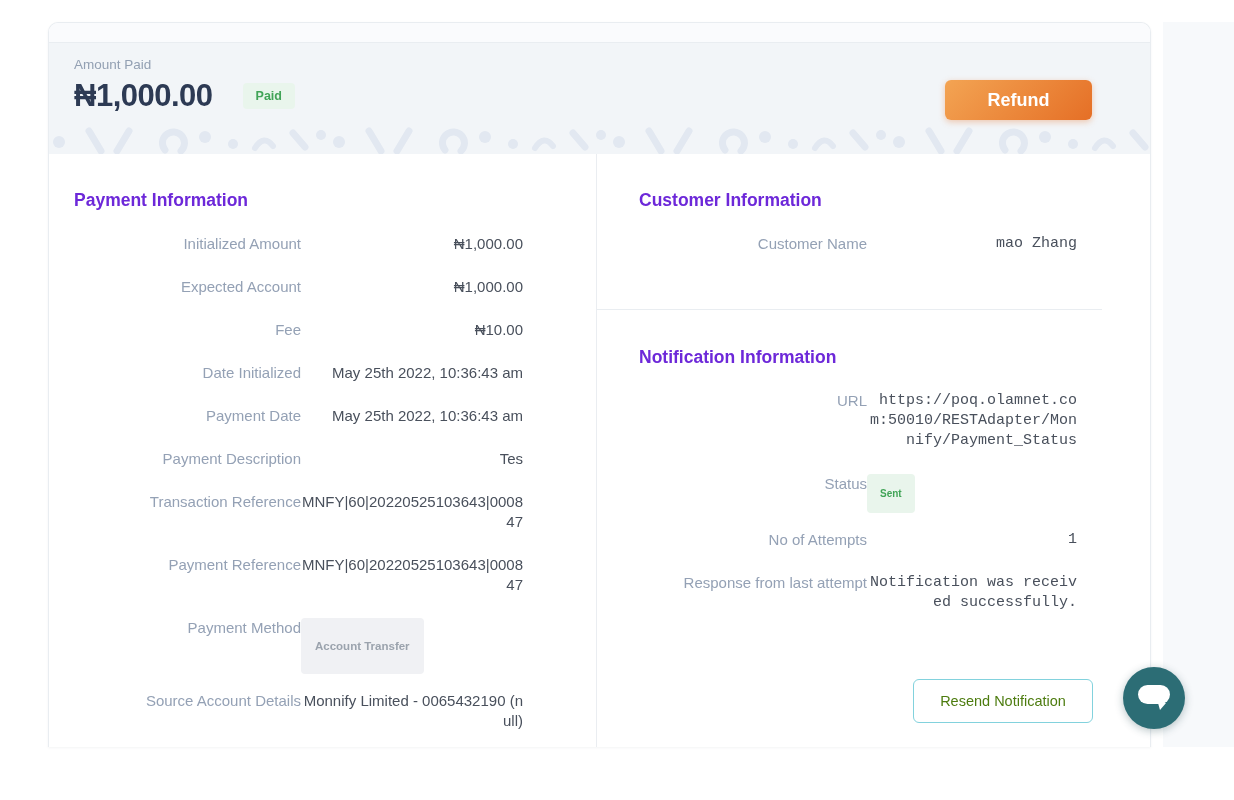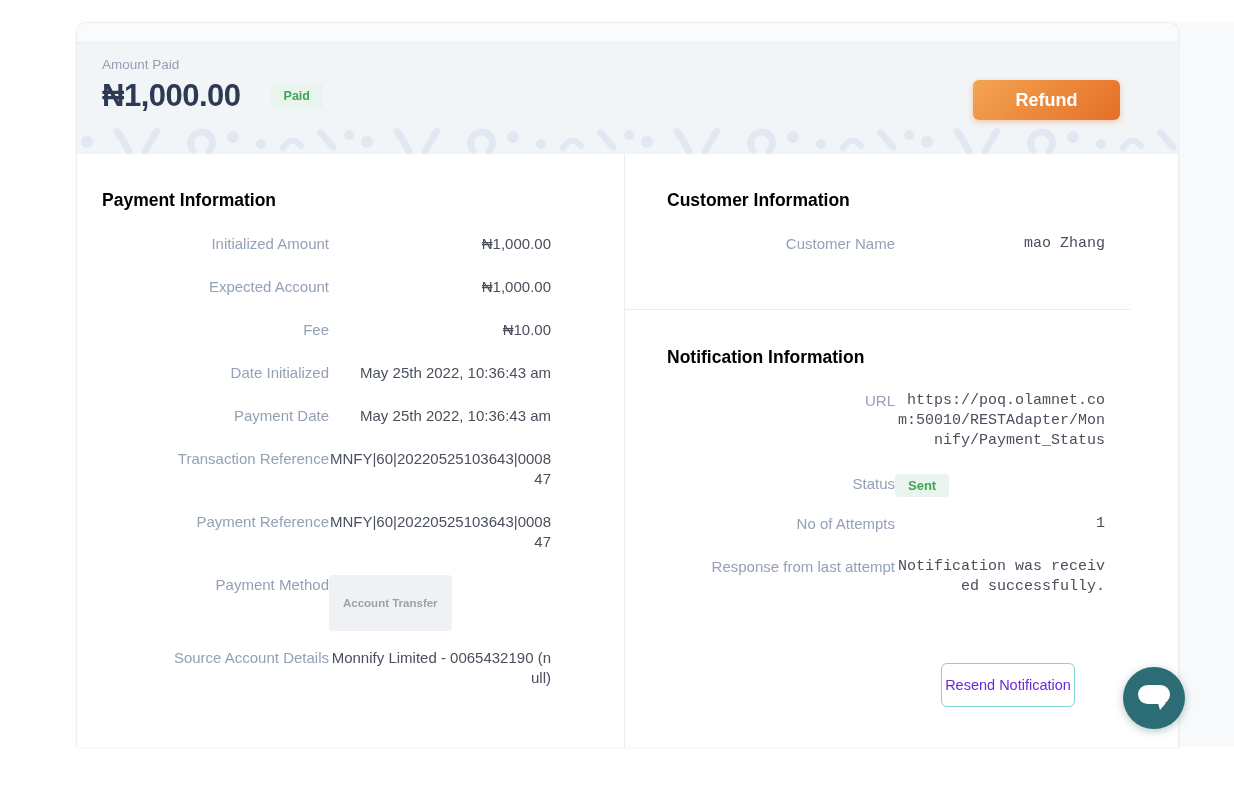--- a/index.html
+++ b/index.html
@@ -5,66 +5,66 @@
   * { margin:0; padding:0; box-sizing:border-box; }
   html,body { width:1234px; height:800px; background:#ffffff;
     font-family:"Liberation Sans","DejaVu Sans",sans-serif; overflow:hidden; }
   .stage { position:relative; width:1234px; height:800px; }
 
   
   .right-strip { position:absolute; left:1163px; top:22px; width:71px; height:725px;
     background:#f7f9fb; }
 
   
-  .card { position:absolute; left:76px; top:22px; width:1103px; height:725px;
+  .card { position:absolute; left:48px; top:22px; width:1103px; height:725px;
     background:#ffffff; border:1px solid #e9edf1; border-bottom:none;
     border-radius:10px 10px 0 0; overflow:hidden;
     box-shadow:0 1px 3px rgba(16,42,67,.05); }
   .card-top { height:19px; background:#fafbfd; }
 
   
   .summary { position:relative; height:112px; background:#f2f5f8;
     border-top:1px solid #e9edf1; padding:14px 0 0 25px; }
   .amount-label { font-size:13.5px; color:#93a0b3; margin-bottom:6px; }
   .amount-row { display:flex; align-items:center; gap:30px; }
   .amount { font-size:31px; font-weight:700; color:#2d3a54; letter-spacing:-.5px; }
   .badge-green { display:inline-block; background:#e9f5ec; color:#41a457;
     font-size:12.5px; font-weight:700; padding:6px 13px; border-radius:4px; }
-  .badge-green.small { font-size:13px; padding:4px 13px; }
+  .badge-green.small { font-size:10px; padding:14px 13px; }
   .badge-gray { display:inline-block; background:#f0f1f4; color:#9ba3ad;
     font-size:11.5px; font-weight:700; padding:22px 14px; border-radius:4px; }
   .refund-btn { position:absolute; top:37px; right:58px; width:147px; height:40px;
     border:none; border-radius:6px; cursor:pointer;
     background:linear-gradient(135deg,#f3a453 0%,#e56f26 100%);
     color:#ffffff; font-size:18px; font-weight:700;
     font-family:"Liberation Sans","DejaVu Sans",sans-serif;
     box-shadow:0 2px 6px rgba(229,111,38,.35); }
   .confetti { position:absolute; left:0; bottom:0; width:100%; height:28px; }
 
   
   .content { display:flex; height:594px; overflow:hidden; }
   .col-left { width:547px; flex:none; padding:36px 0 0 25px; }
   .col-right { flex:1; border-left:1px solid #eaedf1; padding:36px 0 0 42px; }
 
-  .section-title { font-size:17.5px; font-weight:700; color:#000000; margin-bottom:23px; }
+  .section-title { font-size:17.5px; font-weight:700; color:#6d28d9; margin-bottom:23px; }
   .row { display:flex; margin-bottom:23px;text-align:right; }
   .row .label { flex:none; font-size:15px; color:#94a1b5; line-height:19px; }
   .col-left .label { width:227px; }
   .col-right .label { width:228px; }
   .row .value { font-size:15px; color:#49505c; line-height:20px; word-break:break-all; }
   .col-left .value { width:222px; }
   .col-right .value { width:210px;font-family:Liberation Mono, monospace; }
   .row.badge-row { margin-bottom:17px; }
   .row.last-left { margin-top:22px; }
 
   .divider { border:none; border-top:1px solid #e9edf1; margin:55px 48px 37px -42px; }
 
-  .resend-btn { display:block; margin:66px 0 0 274px; width:134px; height:44px;
+  .resend-btn { display:block; margin:66px 0 0 274px; width:180px; height:44px;
     background:#ffffff; border:1.5px solid #82d2dd; border-radius:6px;
-    color:#6d28d9; font-size:14.5px; cursor:pointer;
+    color:#4d7c0f; font-size:14.5px; cursor:pointer;
     font-family:"Liberation Sans","DejaVu Sans",sans-serif; }
 
   
   .chat-widget { position:absolute; left:1123px; top:667px; width:62px; height:62px;
     border-radius:50%; background:#2c6d75; border:none; cursor:pointer; z-index:10;
     box-shadow:0 2px 8px rgba(20,60,66,.3); display:flex; align-items:center; justify-content:center; }
 </style>
 </head>
 <body>
 
@@ -121,20 +121,24 @@
         </div>
         <div class="row">
           <span class="label">Date Initialized</span>
           <span class="value">May 25th 2022, 10:36:43 am</span>
         </div>
         <div class="row">
           <span class="label">Payment Date</span>
           <span class="value">May 25th 2022, 10:36:43 am</span>
         </div>
         <div class="row">
+          <span class="label">Payment Description</span>
+          <span class="value">Tes</span>
+        </div>
+        <div class="row">
           <span class="label">Transaction Reference</span>
           <span class="value">MNFY|60|20220525103643|000847</span>
         </div>
         <div class="row">
           <span class="label">Payment Reference</span>
           <span class="value">MNFY|60|20220525103643|000847</span>
         </div>
         <div class="row badge-row">
           <span class="label">Payment Method</span>
           <span><span class="badge-gray">Account Transfer</span></span>

